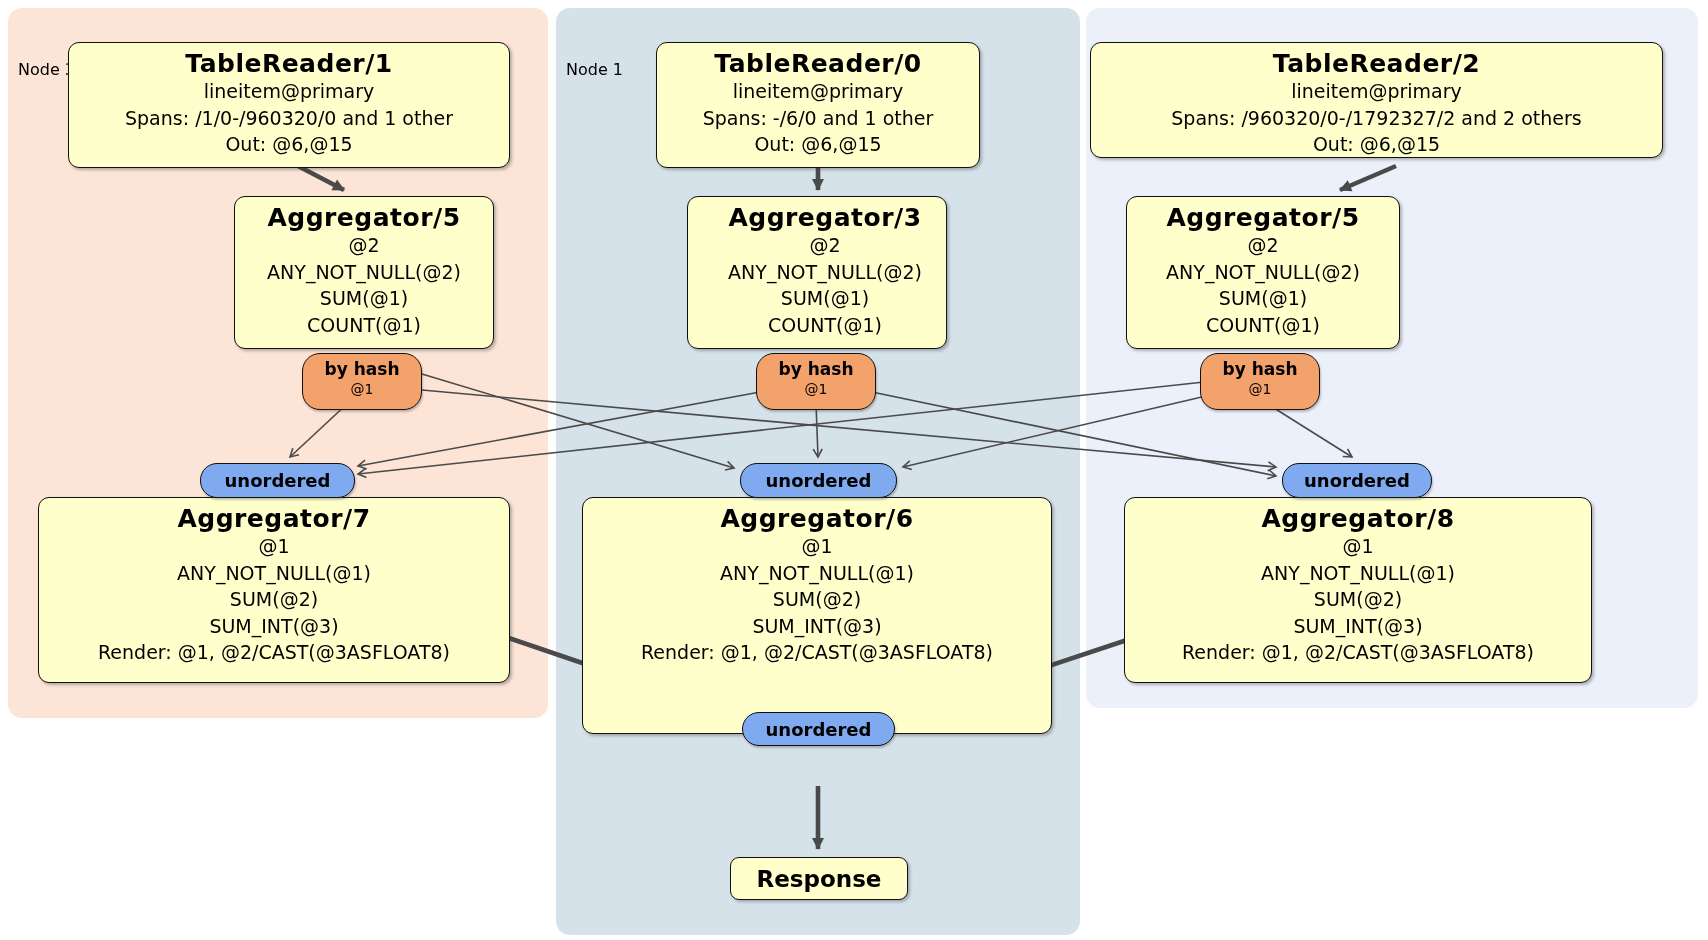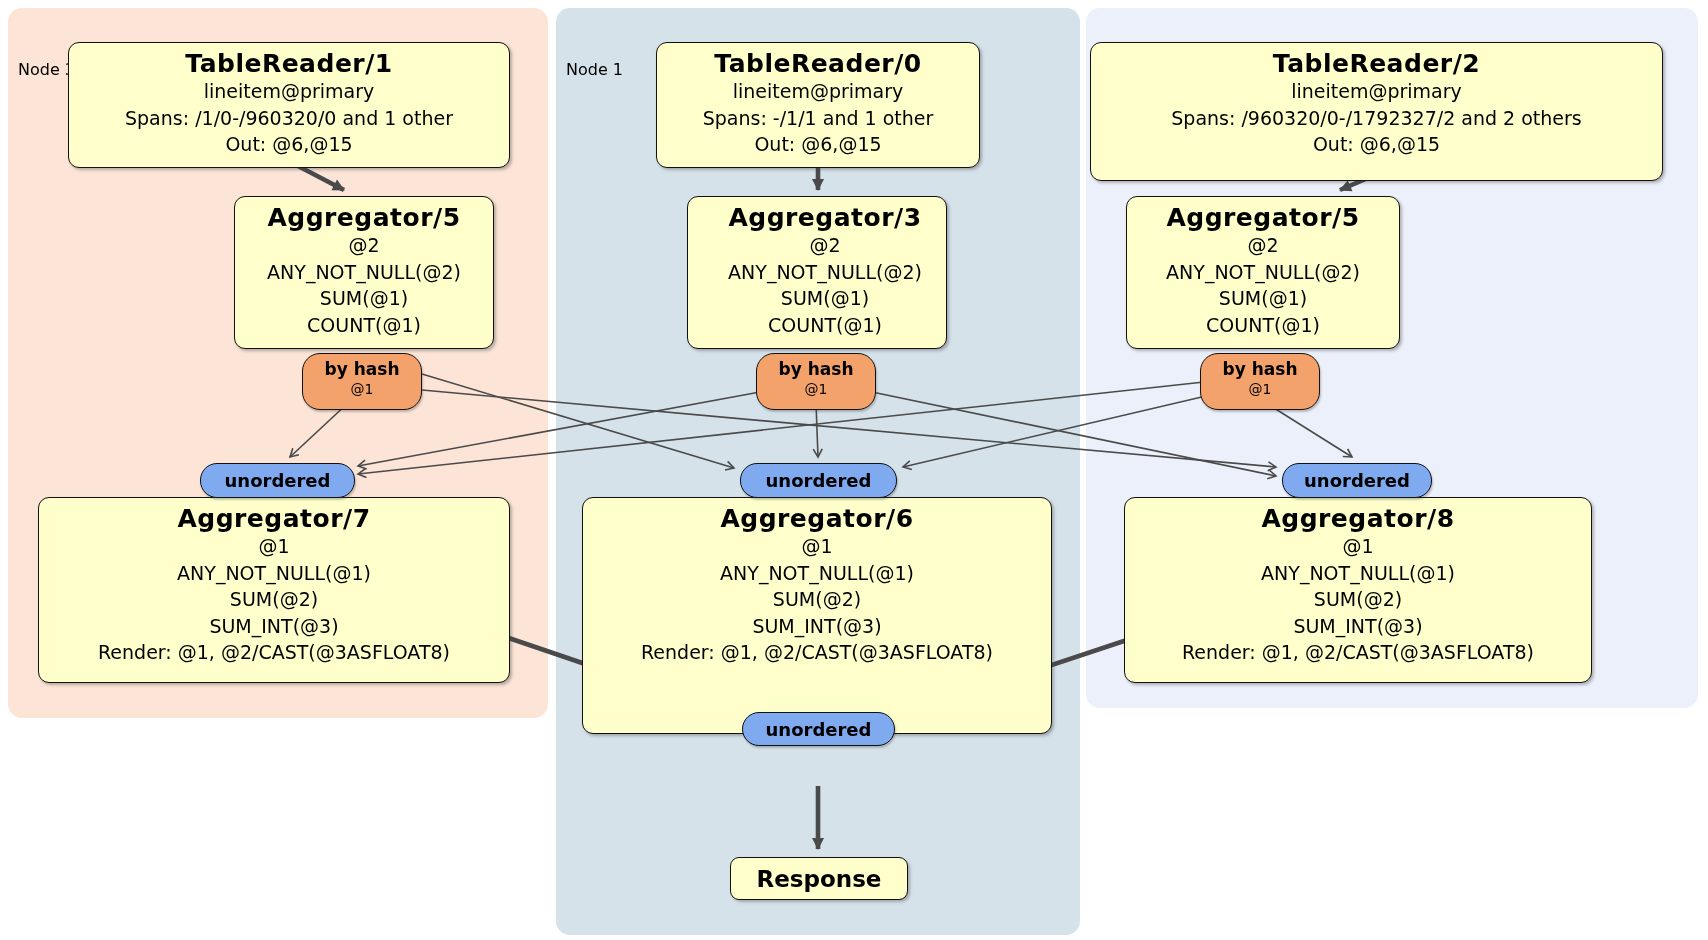--- a/index.html
+++ b/index.html
@@ -144,24 +144,24 @@
 
   <div class="box" style="left:68px;top:42px;width:442px;height:126px;">
     <div class="bt">TableReader/1</div>
     <div class="bl">lineitem@primary</div>
     <div class="bl">Spans: /1/0-/960320/0 and 1 other</div>
     <div class="bl">Out: @6,@15</div>
   </div>
   <div class="box" style="left:656px;top:42px;width:324px;height:126px;">
     <div class="bt">TableReader/0</div>
     <div class="bl">lineitem@primary</div>
-    <div class="bl">Spans: -/1/1 and 1 other</div>
+    <div class="bl">Spans: -/6/0 and 1 other</div>
     <div class="bl">Out: @6,@15</div>
   </div>
-  <div class="box" style="left:1090px;top:42px;width:573px;height:139px;">
+  <div class="box" style="left:1090px;top:42px;width:573px;height:116px;">
     <div class="bt">TableReader/2</div>
     <div class="bl">lineitem@primary</div>
     <div class="bl">Spans: /960320/0-/1792327/2 and 2 others</div>
     <div class="bl">Out: @6,@15</div>
   </div>
 
   <div class="box" style="left:234px;top:196px;width:260px;height:153px;">
     <div class="bt">Aggregator/5</div>
     <div class="bl">@2</div>
     <div class="bl">ANY_NOT_NULL(@2)</div>

